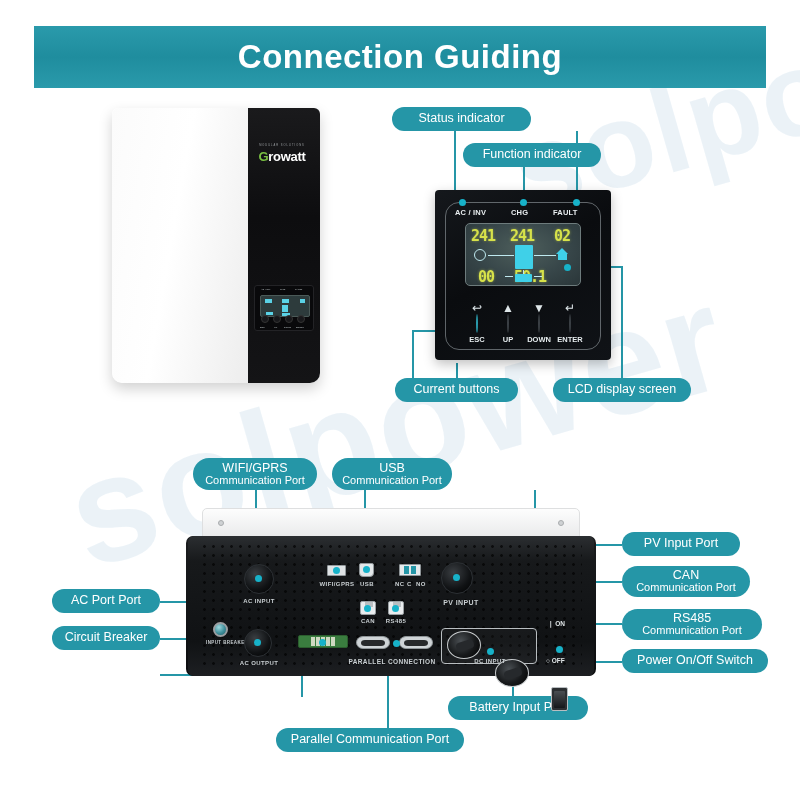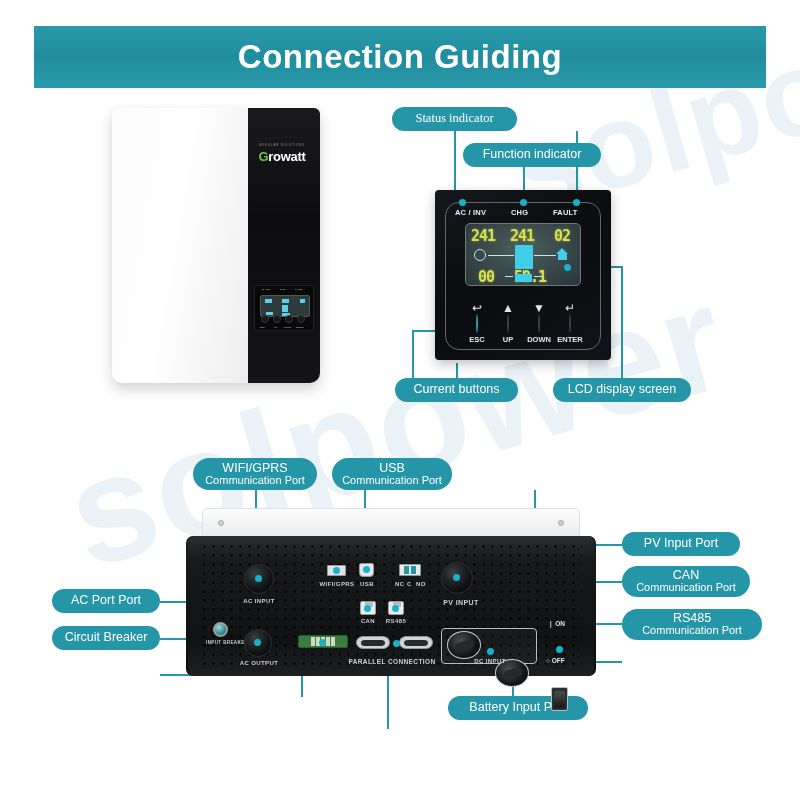--- a/index.html
+++ b/index.html
@@ -306,21 +306,21 @@
             <i style="left:37px"></i>
           <em style="left:0px">ESC</em>
             <em style="left:14px">UP</em>
             <em style="left:24px">DOWN</em>
             <em style="left:36px">ENTER</em>
         </div>
       </div>
     </div>
   </div>
 
-  <div class="pill single" style="left:392px; top:107px; width:125px; height:24px;font-family:Liberation Serif, serif;">
+  <div class="pill single" style="left:392px; top:107px; width:139px; height:24px;">
     <span class="l1">Status indicator</span>
   </div>
   <div class="ln v" style="left:454px; top:131px; height:82px;"></div>
 
   <div class="ln v" style="left:576px; top:131px; height:82px;"></div>
 
   <div class="pill single" style="left:463px; top:143px; width:138px; height:24px;">
     <span class="l1">Function indicator</span>
   </div>
   <div class="ln v" style="left:523px; top:167px; height:46px;"></div>
@@ -423,20 +423,23 @@
   <div class="ln h" style="left:594px; top:581px; width:28px;"></div>
   <div class="ln h" style="left:350px; top:605px; width:244px;"></div>
   <div class="ln v" style="left:594px; top:581px; height:25px;"></div>
 
   <div class="pill" style="left:622px; top:609px; width:140px; height:31px;">
     <span class="l1">RS485</span>
     <span class="l2">Communication Port</span>
   </div>
   <div class="ln h" style="left:378px; top:623px; width:244px;"></div>
 
+  <div class="pill single" style="left:622px; top:649px; width:146px; height:24px;">
+    <span class="l1">Power On/Off Switch</span>
+  </div>
   <div class="ln h" style="left:572px; top:661px; width:50px;"></div>
 
   <div class="pill single" style="left:52px; top:589px; width:108px; height:24px;">
     <span class="l1">AC Port Port</span>
   </div>
   <div class="ln h" style="left:160px; top:601px; width:88px;"></div>
 
   <div class="pill single" style="left:52px; top:626px; width:108px; height:24px;">
     <span class="l1">Circuit Breaker</span>
   </div>
@@ -444,20 +447,23 @@
 
   <div class="ln h" style="left:160px; top:674px; width:62px;"></div>
 
   <div class="ln v" style="left:301px; top:676px; height:21px;"></div>
 
   <div class="pill single" style="left:448px; top:696px; width:140px; height:24px;">
     <span class="l1">Battery Input Port</span>
   </div>
   <div class="ln v" style="left:512px; top:668px; height:29px;"></div>
 
+  <div class="pill single" style="left:276px; top:728px; width:188px; height:24px;">
+    <span class="l1">Parallel Communication Port</span>
+  </div>
   <div class="ln v" style="left:387px; top:662px; height:67px;"></div>
 
   <div class="dev">
     <div class="dev-top"></div>
     <div class="dev-sideL"></div>
     <div class="dev-sideR"></div>
     <div class="dev-body">
       <div class="dev-vent"></div>
 
       <div class="screwpt" style="left:30px; top:-16px;"></div>

